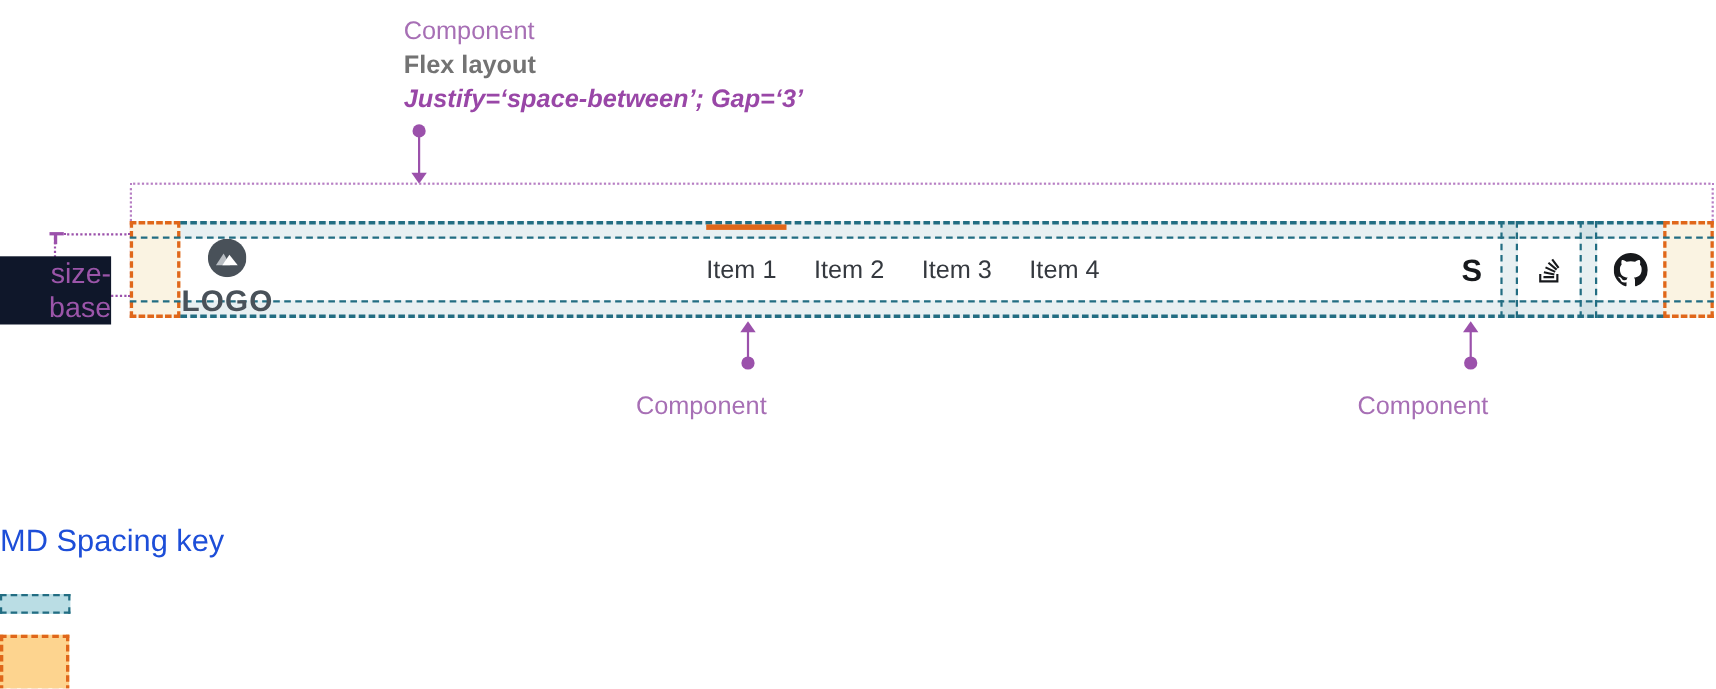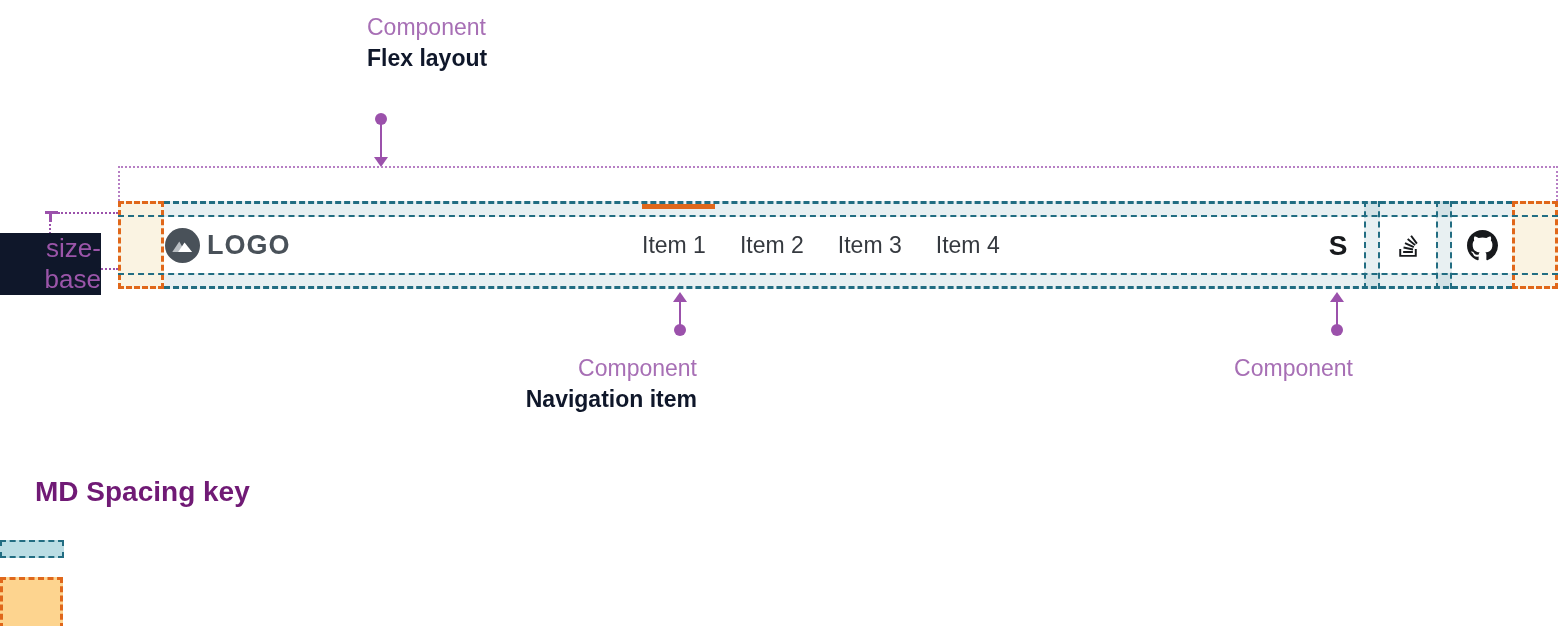--- a/index.html
+++ b/index.html
@@ -8,21 +8,21 @@
 
   .stage {
     position:relative; width:1560px; height:626px;
     background:#ffffff; overflow:hidden;
   }
   .abs { position:absolute; }
 
   
   .ann { font-size:23px; line-height:31px; color:#a76fb5; }
   .ann .eyebrow { font-weight:400; color:#a76fb5; }
-  .ann .title   { font-weight:700; color:#0f172a; }
+  .ann .title   { font-weight:700; color:#737373; }
   .ann .detail  { font-style:italic; font-weight:600; color:#9947a7; }
   .ann.right { text-align:right; }
 
   
   .dot { width:12px; height:12px; border-radius:50%; background:#9b51ab; }
   .vline { width:2px; background:#9b51ab; }
   .arrow-down { width:0; height:0; border-left:7px solid transparent; border-right:7px solid transparent; border-top:10px solid #9b51ab; }
   .arrow-up   { width:0; height:0; border-left:7px solid transparent; border-right:7px solid transparent; border-bottom:10px solid #9b51ab; }
 
   
@@ -52,54 +52,55 @@
 
   .gap-100-v {
     top:0; height:88px; width:16px;
     background:rgba(34,109,130,0.10);
     border-left:2px dashed #226d82; border-right:2px dashed #226d82;
   }
 
   .active-indicator { left:524px; top:3px; width:73px; height:5px; background:#e0671a; }
 
   
-  .logo-group { left:47px; top:16px; height:57px; display:flex; align-items:center; gap:7px; }
+  .logo-group { left:47px; top:16px; height:57px; display:flex; align-items:center; gap:7px;flex-direction:column; }
   .logo-text { font-size:27px; font-weight:700; letter-spacing:1px; color:#495159; }
 
   .nav-row { left:524px; top:16px; height:57px; display:flex; align-items:center; gap:34px; }
   .nav-item { font-size:23px; color:#35393f; white-space:nowrap; cursor:pointer; }
 
   .icon-btn { top:16px; height:57px; display:flex; align-items:center; justify-content:center; cursor:pointer; }
   .icon-btn.symphony { left:1196px; width:48px; font-size:28px; font-weight:700; color:#17191c; }
   .icon-btn.stackoverflow { left:1262px; width:57px; }
   .icon-btn.github { left:1334px; width:60px; }
 
   
   .size-base-label {
     left:0; top:233px; width:101px; text-align:right;
     font-size:26px; color:#9b55a9; background:#0f172a; z-index:3;
   }
   .meas-cap { background:#9b51ab; }
   .meas-dotted-h { height:0; border-top:2px dotted #9b51ab; }
   .meas-dotted-v { width:0; border-left:2px dotted #9b51ab; }
 
   
-  .legend-title { left:0; top:476px; font-size:28px; font-weight:700; color:#701a75;margin-left:35px; }
+  .legend-title { left:0; top:476px; font-size:28px; font-weight:400; color:#1d4ed8; }
   .legend-label { font-size:24px; color:#3b3f45; }
   .swatch-100 { left:0; top:540px; width:64px; height:18px; background:#badde4; border:2px dashed #226d82; }
   .swatch-300 { left:0; top:577px; width:63px; height:52px; background:#fdd48f; border:3px dashed #e0671a; }
 </style>
 </head>
 <body>
 
 <div class="stage">
 
   <div class="abs ann" style="left:367px; top:12px;">
     <div class="eyebrow">Component</div>
     <div class="title">Flex layout</div>
+    <div class="detail">Justify=‘space-between’; Gap=‘3’</div>
   </div>
   <div class="abs dot" style="left:375px; top:113px;"></div>
   <div class="abs vline" style="left:380px; top:124px; height:34px;"></div>
   <div class="abs arrow-down" style="left:374px; top:157px;"></div>
 
   <div class="abs flex-outline"></div>
 
   <div class="abs navbar">
 
     <div class="abs pad-300 left"></div>
@@ -160,21 +161,20 @@
   <div class="abs meas-cap" style="left:45px; top:268px; width:13px; height:3px;"></div>
   <div class="abs meas-cap" style="left:49px; top:260px; width:3px; height:9px;"></div>
   <div class="abs meas-dotted-h" style="left:58px; top:268px; width:60px;"></div>
   <div class="abs size-base-label">size-base</div>
 
   <div class="abs arrow-up" style="left:673px; top:292px;"></div>
   <div class="abs vline" style="left:679px; top:300px; height:25px;"></div>
   <div class="abs dot" style="left:674px; top:324px;"></div>
   <div class="abs ann right" style="left:447px; top:353px; width:250px;">
     <div class="eyebrow">Component</div>
-    <div class="title">Navigation item</div>
   </div>
 
   <div class="abs arrow-up" style="left:1330px; top:292px;"></div>
   <div class="abs vline" style="left:1336px; top:300px; height:25px;"></div>
   <div class="abs dot" style="left:1331px; top:324px;"></div>
   <div class="abs ann right" style="left:1103px; top:353px; width:250px;">
     <div class="eyebrow">Component</div>
   </div>
 
   <div class="abs legend-title">MD Spacing key</div>

